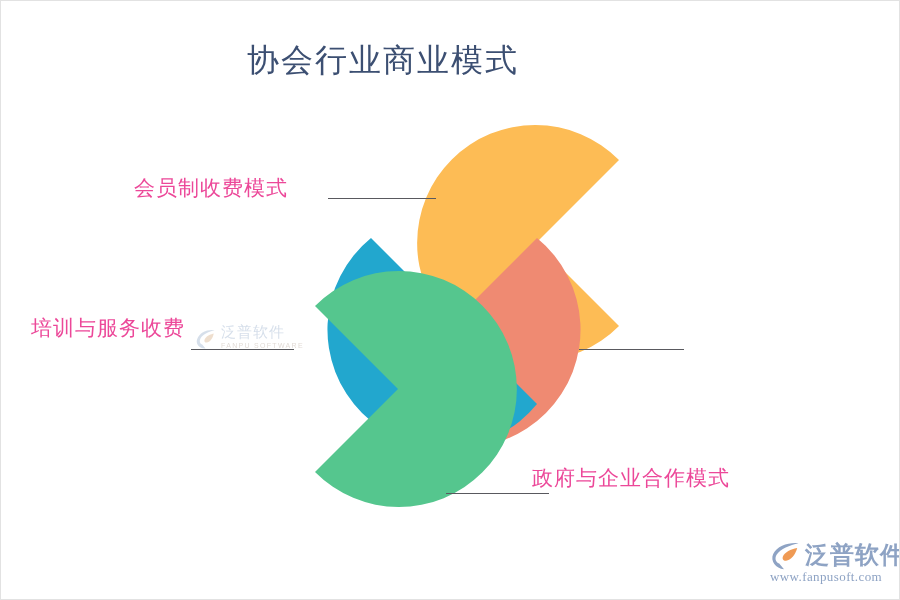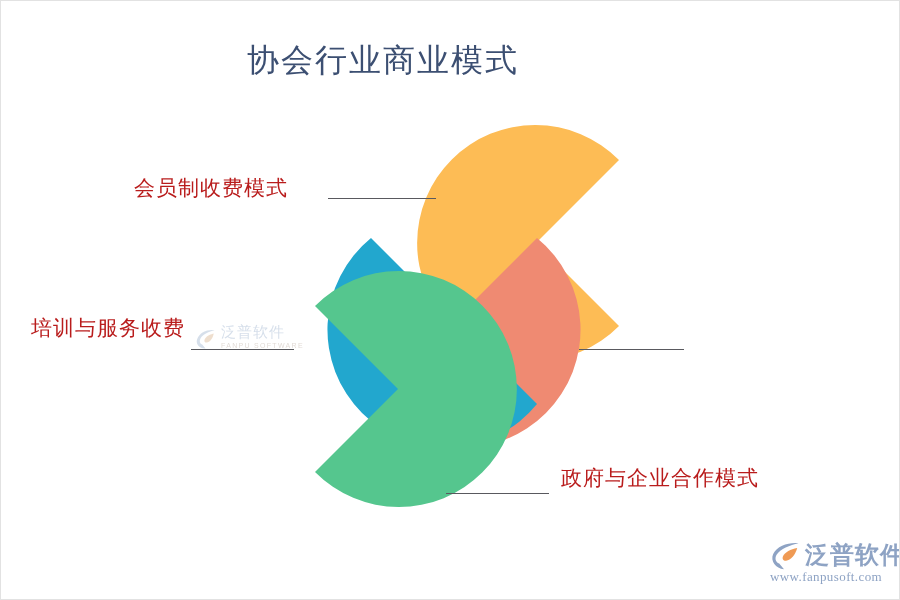--- a/index.html
+++ b/index.html
@@ -50,41 +50,41 @@
   #pinwheel svg {
     display: block;
     width: 400px;
     height: 430px;
   }
 
   
   .label {
     position: absolute;
     font-size: 21px;
-    color: #b91c1c;
+    color: #ec4899;
     white-space: nowrap;
     letter-spacing: 1px;
     font-family: "Liberation Serif", "DejaVu Serif", serif;
   }
   .connector {
     position: absolute;
     height: 0;
     border-top: 1px solid #59595e;
   }
 
   #label-membership { left: 133px; top: 173px; }
   #conn-membership  { left: 327px; top: 197px; width: 108px; }
 
   #label-training   { left: 30px;  top: 313px; }
   #conn-training    { left: 190px; top: 348px; width: 103px; }
 
   #label-events     { left: 696px; top: 313px; }
   #conn-events      { left: 578px; top: 348px; width: 105px; }
 
-  #label-gov        { left: 560px; top: 463px; }
+  #label-gov        { left: 531px; top: 463px; }
   #conn-gov         { left: 445px; top: 492px; width: 103px; }
 
   
   #watermark {
     position: absolute;
     left: 193px;
     top: 322px;
     width: 112px;
     height: 40px;
     opacity: 0.42;

